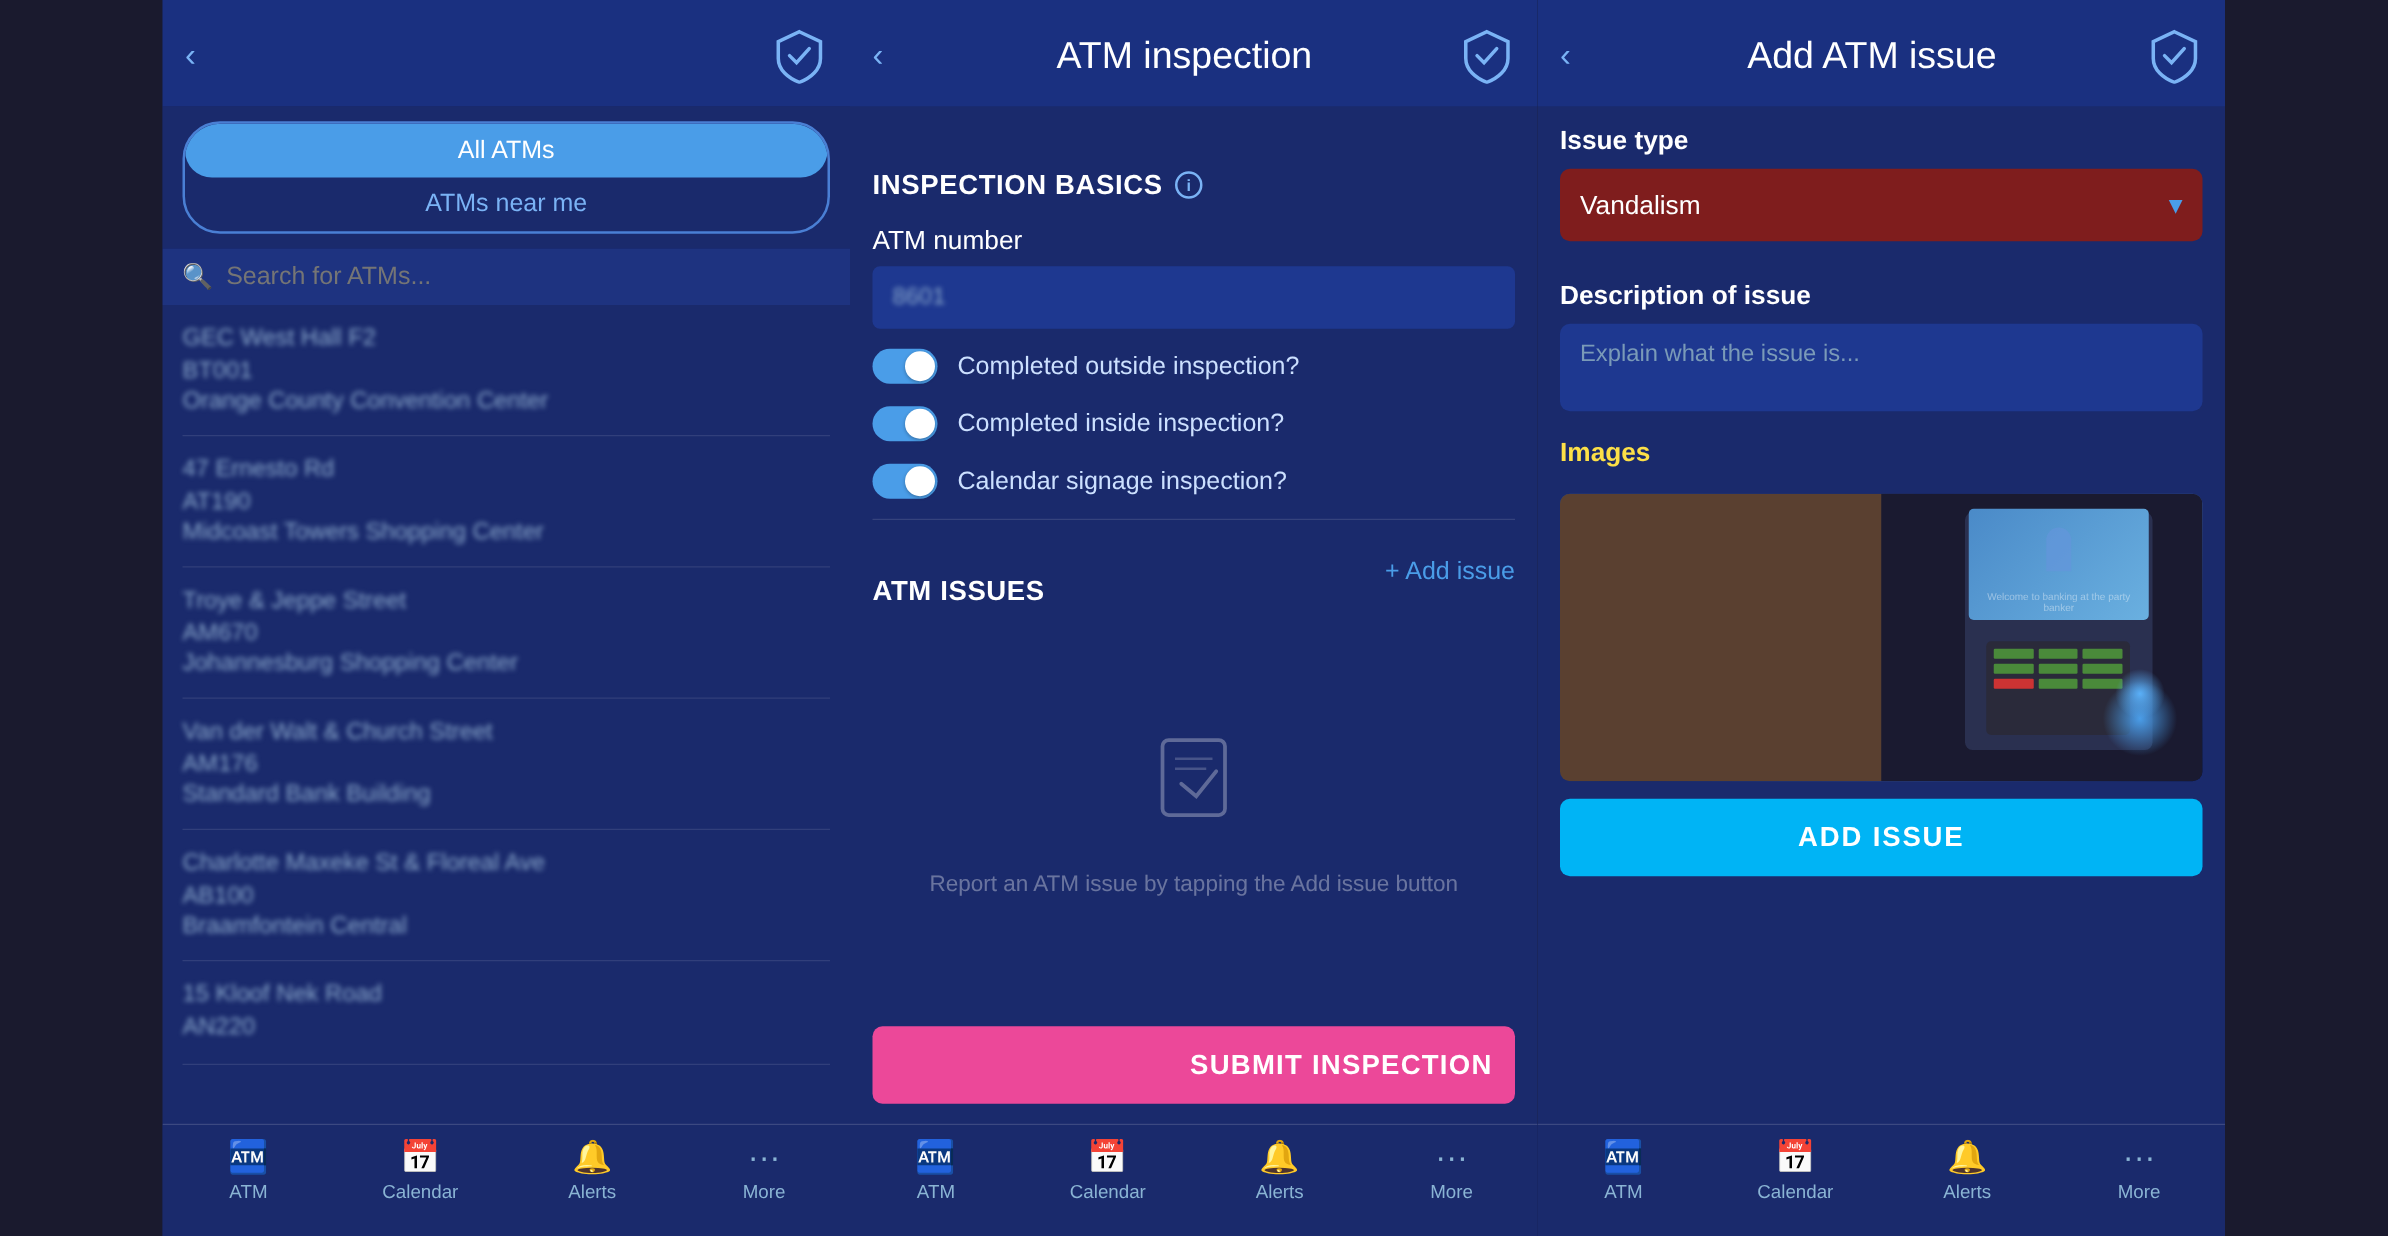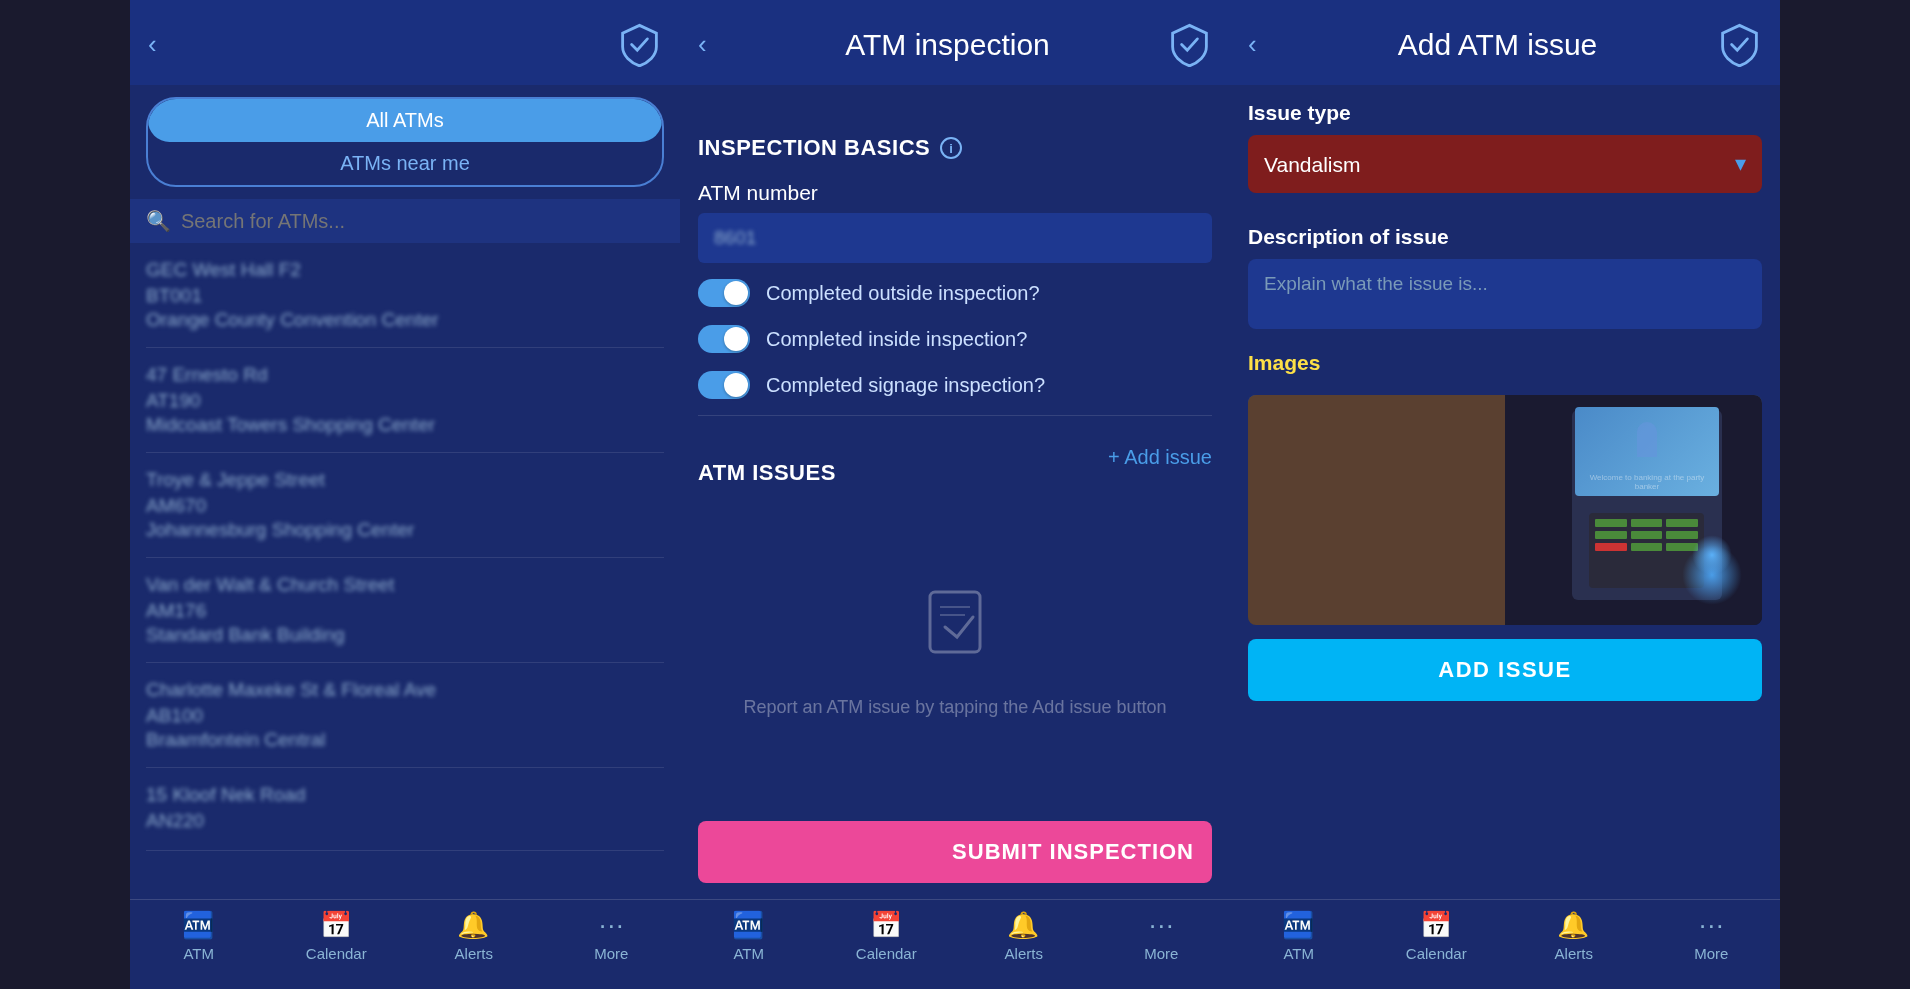--- a/index.html
+++ b/index.html
@@ -567,21 +567,21 @@
       <div class="toggle-item">
         <div class="toggle">
           <div class="toggle-knob"></div>
         </div>
         <span class="toggle-label">Completed inside inspection?</span>
       </div>
       <div class="toggle-item">
         <div class="toggle">
           <div class="toggle-knob"></div>
         </div>
-        <span class="toggle-label">Completed signage inspection?</span>
+        <span class="toggle-label">Calendar signage inspection?</span>
       </div>
     </div>
 
     <div class="separator"></div>
 
     <div class="issues-header">
       <span class="section-title">ATM ISSUES</span>
       <div class="add-issue-btn">+ Add issue</div>
     </div>
 

